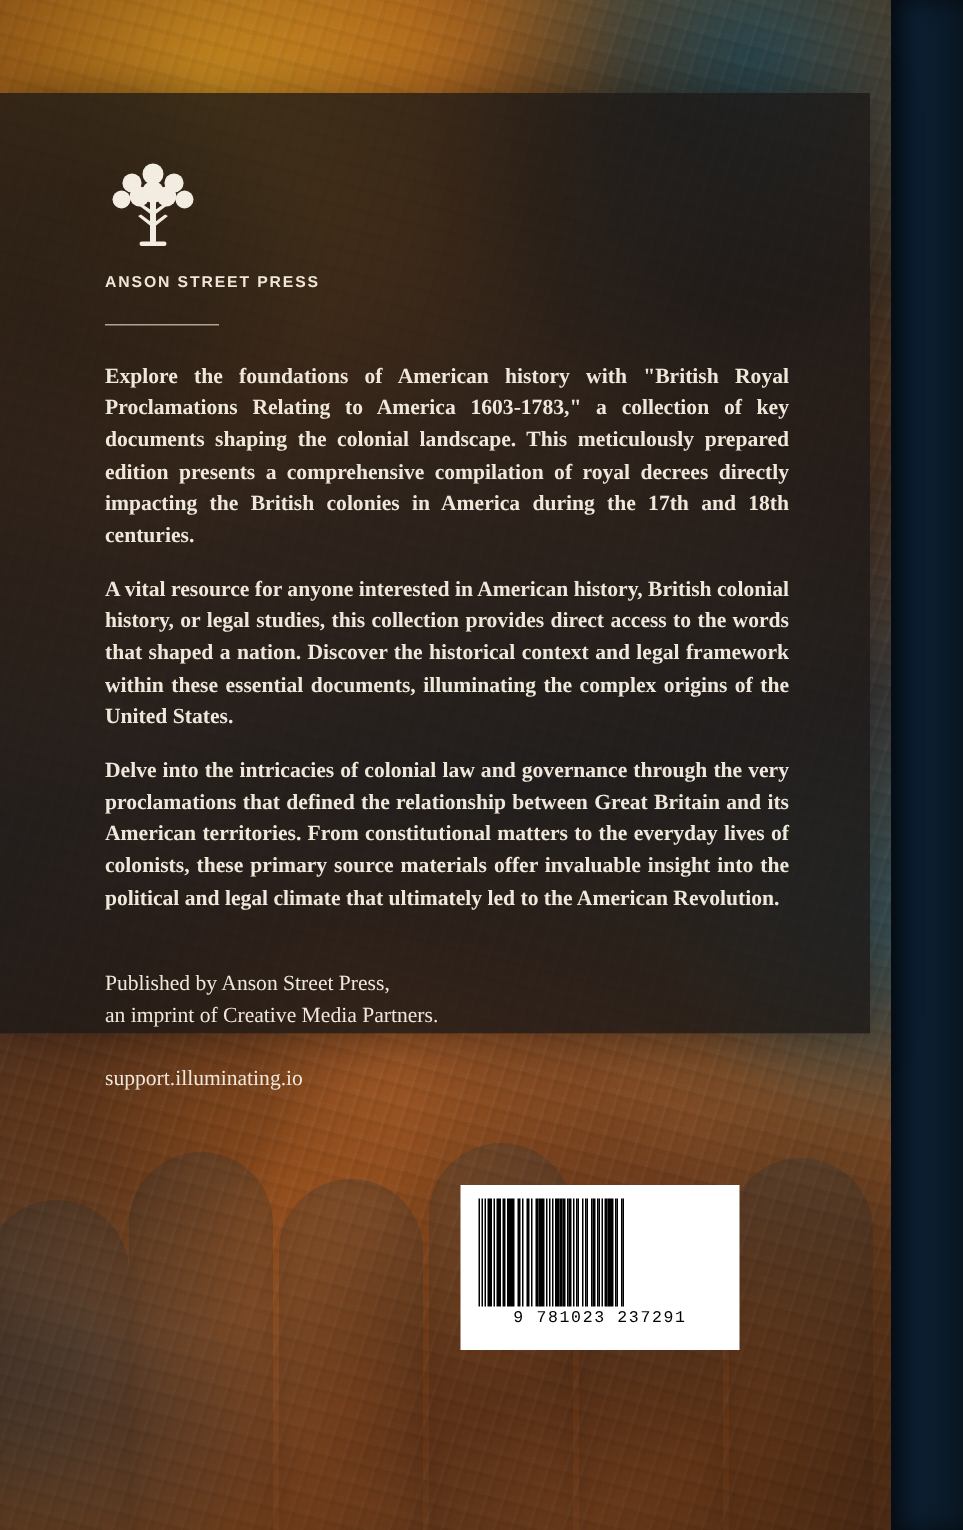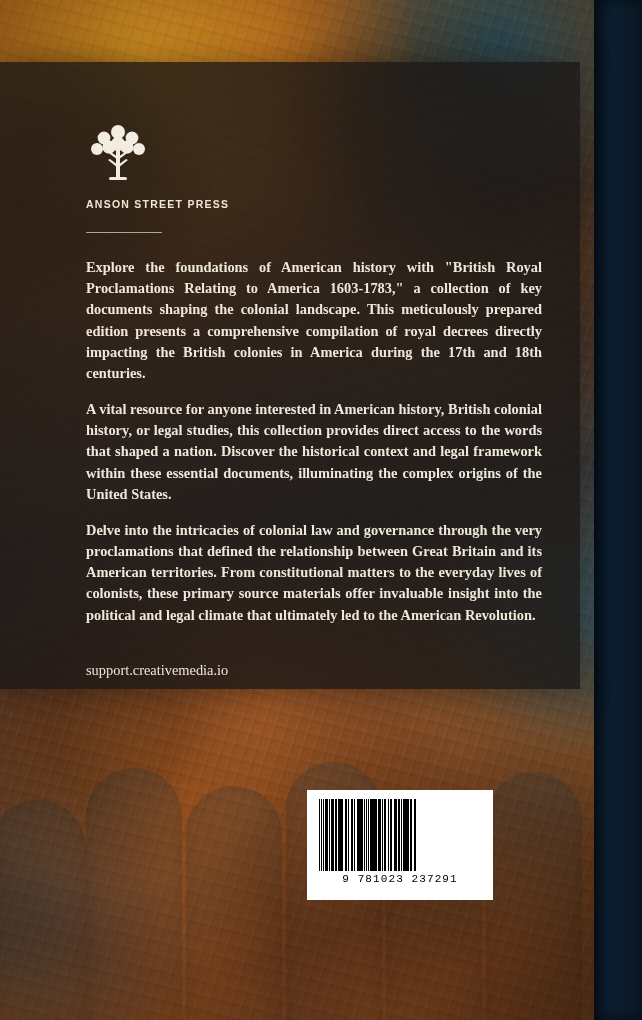--- a/index.html
+++ b/index.html
@@ -89,21 +89,21 @@
 
   
   .blurb-panel {
     position: absolute;
     left: 0;
     top: 62px;
     width: 580px;
     height: 627px;
     background: rgba(28,24,22,0.80);
     box-shadow: 0 0 30px rgba(0,0,0,0.35);
-    padding: 16px;
+    padding: 0;
     box-sizing: border-box;
   }
   .panel-inner {
     padding: 26px 54px 0 70px;
   }
 
   
   .logo-block { margin-top: 16px; }
   .tree-logo { display: block; }
   .press-name {
@@ -227,23 +227,25 @@
 
       <div class="divider"></div>
 
       <div class="blurb">
         <p>Explore the foundations of American history with "British Royal Proclamations Relating to America 1603-1783," a collection of key documents shaping the colonial landscape. This meticulously prepared edition presents a comprehensive compilation of royal decrees directly impacting the British colonies in America during the 17th and 18th centuries.</p>
         <p>A vital resource for anyone interested in American history, British colonial history, or legal studies, this collection provides direct access to the words that shaped a nation. Discover the historical context and legal framework within these essential documents, illuminating the complex origins of the United States.</p>
         <p>Delve into the intricacies of colonial law and governance through the very proclamations that defined the relationship between Great Britain and its American territories. From constitutional matters to the everyday lives of colonists, these primary source materials offer invaluable insight into the political and legal climate that ultimately led to the American Revolution.</p>
       </div>
 
       <div class="publisher">
+        <div>Published by Anson Street Press,</div>
+        <div>an imprint of Creative Media Partners.</div>
       </div>
 
-      <div class="support">support.creativemedia.io</div>
+      <div class="support">support.illuminating.io</div>
     </div>
   </div>
 
   <div class="barcode-box">
     <div class="bars" id="barcode-bars">
         <i style="width: 1.16px;"></i>
         <i style="width: 0.58px; background: transparent;"></i>
         <i style="width: 0.58px;"></i>
         <i style="width: 1.74px; background: transparent;"></i>
         <i style="width: 0.58px;"></i>

